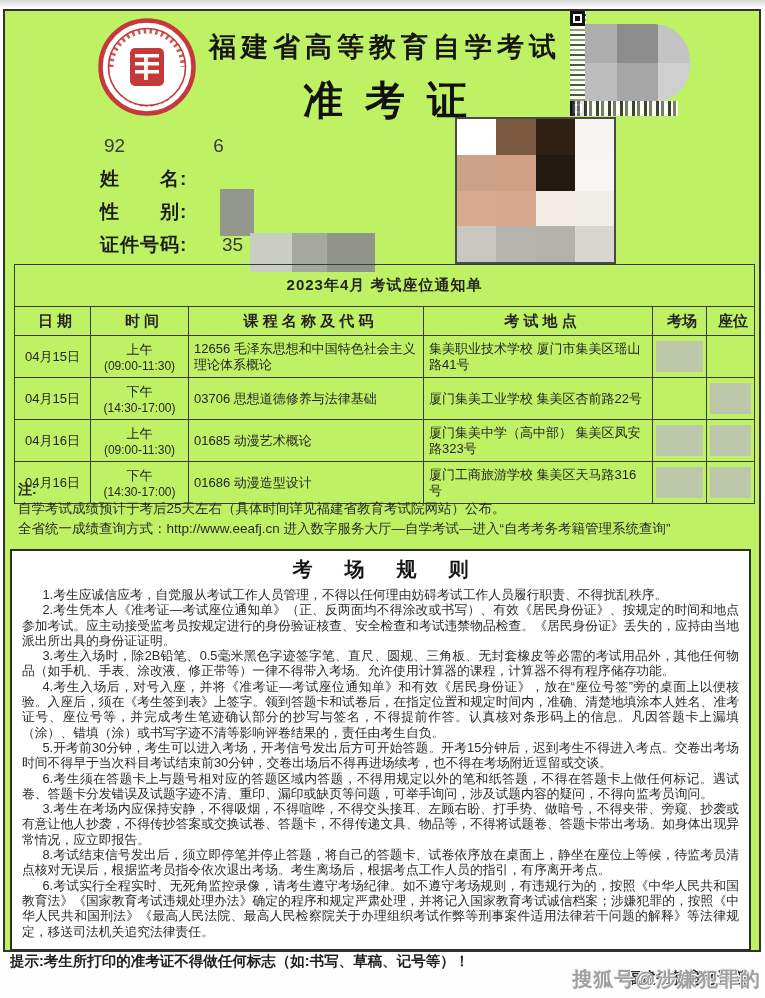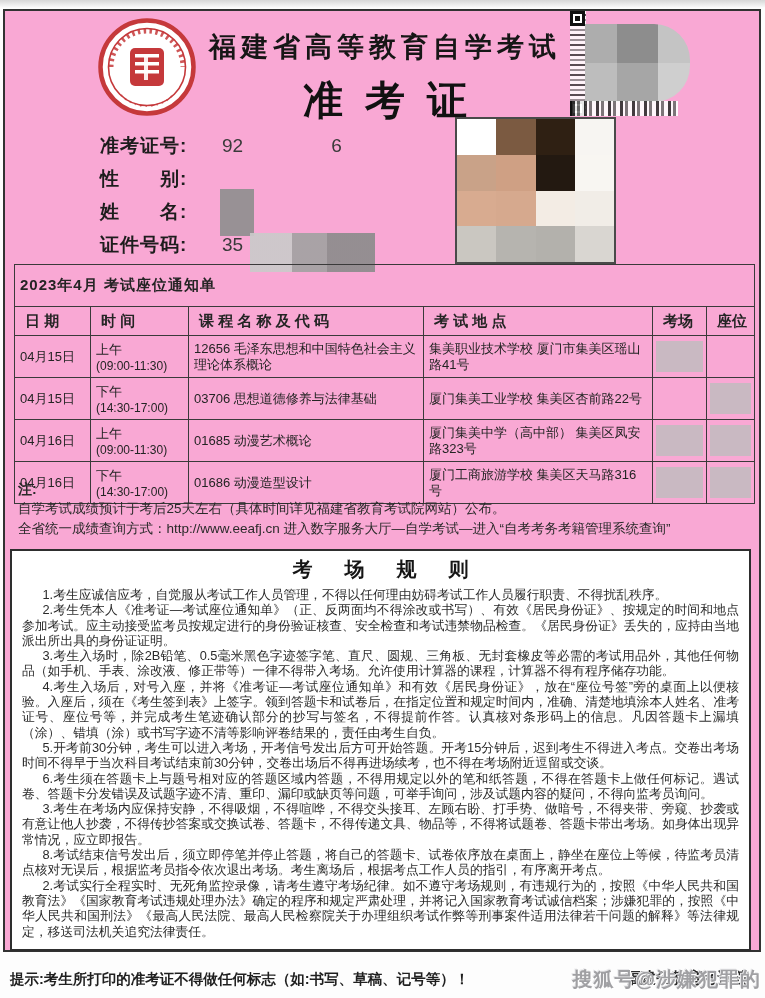--- a/index.html
+++ b/index.html
@@ -5,21 +5,21 @@
   html,body{margin:0;padding:0;}
   body{
     width:765px;height:998px;position:relative;overflow:hidden;
     background:#fdfdfd;color:#1d1d1d;
     font-family:"Liberation Sans","DejaVu Sans",sans-serif;
   }
   body::before{content:"";position:absolute;left:0;top:0;width:100%;height:8px;
     background:linear-gradient(#d7d7d7,#fdfdfd);}
   
   .doc{position:absolute;left:3px;top:9px;width:754px;height:939px;
-    border:2px solid #323232;background:#f9a8d4;}
+    border:2px solid #323232;background:#bef264;}
   
   .seal{position:absolute;left:92px;top:6px;width:100px;height:100px;}
   .title-wrap{position:absolute;left:150px;top:18px;width:460px;text-align:center;}
   .org-title{font-size:27px;font-weight:bold;letter-spacing:5px;color:#161616;}
   .doc-title{font-size:40px;font-weight:bold;letter-spacing:0.55em;text-indent:0.55em;
     margin-top:8px;color:#111;}
   
   .qr{position:absolute;left:565px;top:0px;width:122px;height:105px;}
   .qr-noise-left{position:absolute;left:0;top:0;width:16px;height:100%;opacity:.85;
     background:repeating-linear-gradient(0deg,#3c3c3c 0 2px,#fff 2px 5px,#8a8a8a 5px 7px,#fff 7px 10px);}
@@ -53,21 +53,21 @@
   .photo div:nth-child(3){background:#2f2013;}  .photo div:nth-child(4){background:#f7f5f2;}
   .photo div:nth-child(5){background:#c9a288;}  .photo div:nth-child(6){background:#cfa084;}
   .photo div:nth-child(7){background:#231911;}  .photo div:nth-child(8){background:#f8f6f2;}
   .photo div:nth-child(9){background:#d8ab90;}  .photo div:nth-child(10){background:#d6a98e;}
   .photo div:nth-child(11){background:#f3ece4;} .photo div:nth-child(12){background:#f1ede7;}
   .photo div:nth-child(13){background:#cac7c1;} .photo div:nth-child(14){background:#b6b4af;}
   .photo div:nth-child(15){background:#b3b1ac;} .photo div:nth-child(16){background:#d9d6d1;}
   
   .exam-table{position:absolute;left:9px;top:253px;width:740px;border-collapse:collapse;
     table-layout:fixed;font-size:13px;color:#242424;}
-  .exam-table td,.exam-table th{border:1.6px solid #3a3a3a;padding:1px 5px;text-align:left;
+  .exam-table td,.exam-table th{border:1.6px solid #3a3a3a;padding:1px 5px;text-align:center;
     overflow:hidden;}
   .t-title{font-size:15px;font-weight:bold;height:25px;letter-spacing:1px;}
   .exam-table th{font-size:15px;height:26px;font-weight:bold;padding-left:10px;}
   .exam-table tbody td{height:39px;}
   td.c-course,td.c-loc{text-align:left;line-height:16px;}
   td.c-time .session{font-size:13px;}
   td.c-time .trange{font-size:12px;}
   td.c-room,td.c-seat{position:relative;}
   .cell-blur{position:absolute;left:3px;top:5px;right:3px;bottom:5px;background:#bdbdbd;opacity:.8;}
   
@@ -76,21 +76,21 @@
   .note-line{line-height:20px;}
   
   .rules{position:absolute;left:5px;top:538px;width:741px;height:402px;border:2px solid #2e2e2e;
     box-sizing:border-box;padding:3px 10px 0 10px;background:#fff;}
   .rules-title{text-align:center;font-size:20px;font-weight:bold;letter-spacing:1.6em;
     text-indent:1.6em;margin:2px 0 4px 0;color:#151515;}
   .rules-body p{margin:0;font-size:12.8px;line-height:15.3px;text-align:justify;
     text-indent:1.6em;color:#2b2b2b;}
   
   .footer{position:absolute;left:10px;top:952px;width:745px;display:flex;
-    justify-content:space-between;align-items:flex-end;}
+    justify-content:space-between;align-items:flex-start;}
   .footer-tip{font-size:14.5px;font-weight:bold;color:#1f1f1f;}
   .footer-issuer{font-size:15.5px;font-weight:bold;color:#2c2c2c;margin-right:6px;margin-top:16px;}
   .watermark{position:absolute;right:4px;top:966px;font-size:20px;font-weight:bold;
     color:#a0a0a3;letter-spacing:1px;text-shadow:1px 1px 0 #ffffff,-1px -1px 0 #e8e8ea;}
 </style>
 </head>
 <body>
 
 <div class="doc">
 
@@ -124,37 +124,36 @@
         <div></div>
         <div></div>
         <div></div>
     </div>
     <div class="qr-noise-bottom"></div>
   </div>
 
   <div class="info">
     <div>
         <div class="info-row">
-          <span class="info-label">准考证号:</span>
           <span class="info-value">
             <span>92</span>
             <span class="v-gap"></span>
             <span>6</span>
           </span>
         </div>
         <div class="info-row">
+          <span class="info-label">姓　　名:</span>
+          <span class="info-value">
+            <span></span>
+            <span class="v-gap"></span>
+            <span></span>
+          </span>
+        </div>
+        <div class="info-row">
           <span class="info-label">性　　别:</span>
-          <span class="info-value">
-            <span></span>
-            <span class="v-gap"></span>
-            <span></span>
-          </span>
-        </div>
-        <div class="info-row">
-          <span class="info-label">姓　　名:</span>
           <span class="info-value">
             <span></span>
             <span class="v-gap"></span>
             <span></span>
           </span>
         </div>
         <div class="info-row">
           <span class="info-label">证件号码:</span>
           <span class="info-value">
             <span>35</span>
@@ -278,21 +277,21 @@
     <div class="rules-title">考场规则</div>
     <div class="rules-body">
         <p>1.考生应诚信应考，自觉服从考试工作人员管理，不得以任何理由妨碍考试工作人员履行职责、不得扰乱秩序。</p>
         <p>2.考生凭本人《准考证—考试座位通知单》（正、反两面均不得涂改或书写）、有效《居民身份证》、按规定的时间和地点参加考试。应主动接受监考员按规定进行的身份验证核查、安全检查和考试违禁物品检查。《居民身份证》丢失的，应持由当地派出所出具的身份证证明。</p>
         <p>3.考生入场时，除2B铅笔、0.5毫米黑色字迹签字笔、直尺、圆规、三角板、无封套橡皮等必需的考试用品外，其他任何物品（如手机、手表、涂改液、修正带等）一律不得带入考场。允许使用计算器的课程，计算器不得有程序储存功能。</p>
         <p>4.考生入场后，对号入座，并将《准考证—考试座位通知单》和有效《居民身份证》，放在“座位号签”旁的桌面上以便核验。入座后，须在《考生签到表》上签字。领到答题卡和试卷后，在指定位置和规定时间内，准确、清楚地填涂本人姓名、准考证号、座位号等，并完成考生笔迹确认部分的抄写与签名，不得提前作答。认真核对条形码上的信息。凡因答题卡上漏填（涂）、错填（涂）或书写字迹不清等影响评卷结果的，责任由考生自负。</p>
         <p>5.开考前30分钟，考生可以进入考场，开考信号发出后方可开始答题。开考15分钟后，迟到考生不得进入考点。交卷出考场时间不得早于当次科目考试结束前30分钟，交卷出场后不得再进场续考，也不得在考场附近逗留或交谈。</p>
         <p>6.考生须在答题卡上与题号相对应的答题区域内答题，不得用规定以外的笔和纸答题，不得在答题卡上做任何标记。遇试卷、答题卡分发错误及试题字迹不清、重印、漏印或缺页等问题，可举手询问，涉及试题内容的疑问，不得向监考员询问。</p>
         <p>3.考生在考场内应保持安静，不得吸烟，不得喧哗，不得交头接耳、左顾右盼、打手势、做暗号，不得夹带、旁窥、抄袭或有意让他人抄袭，不得传抄答案或交换试卷、答题卡，不得传递文具、物品等，不得将试题卷、答题卡带出考场。如身体出现异常情况，应立即报告。</p>
         <p>8.考试结束信号发出后，须立即停笔并停止答题，将自己的答题卡、试卷依序放在桌面上，静坐在座位上等候，待监考员清点核对无误后，根据监考员指令依次退出考场。考生离场后，根据考点工作人员的指引，有序离开考点。</p>
-        <p>2.考试实行全程实时、无死角监控录像，请考生遵守考场纪律。如不遵守考场规则，有违规行为的，按照《中华人民共和国教育法》《国家教育考试违规处理办法》确定的程序和规定严肃处理，并将记入国家教育考试诚信档案；涉嫌犯罪的，按照《中华人民共和国刑法》《最高人民法院、最高人民检察院关于办理组织考试作弊等刑事案件适用法律若干问题的解释》等法律规定，移送司法机关追究法律责任。</p>
+        <p>6.考试实行全程实时、无死角监控录像，请考生遵守考场纪律。如不遵守考场规则，有违规行为的，按照《中华人民共和国教育法》《国家教育考试违规处理办法》确定的程序和规定严肃处理，并将记入国家教育考试诚信档案；涉嫌犯罪的，按照《中华人民共和国刑法》《最高人民法院、最高人民检察院关于办理组织考试作弊等刑事案件适用法律若干问题的解释》等法律规定，移送司法机关追究法律责任。</p>
       </div>
   </div>
 
 </div>
 
 <div class="footer">
   <div class="footer-tip">提示:考生所打印的准考证不得做任何标志（如:书写、草稿、记号等）！</div>
   <div class="footer-issuer">福建省教育考试院</div>
 </div>
 <div class="watermark">搜狐号@涉嫌犯罪的</div>

